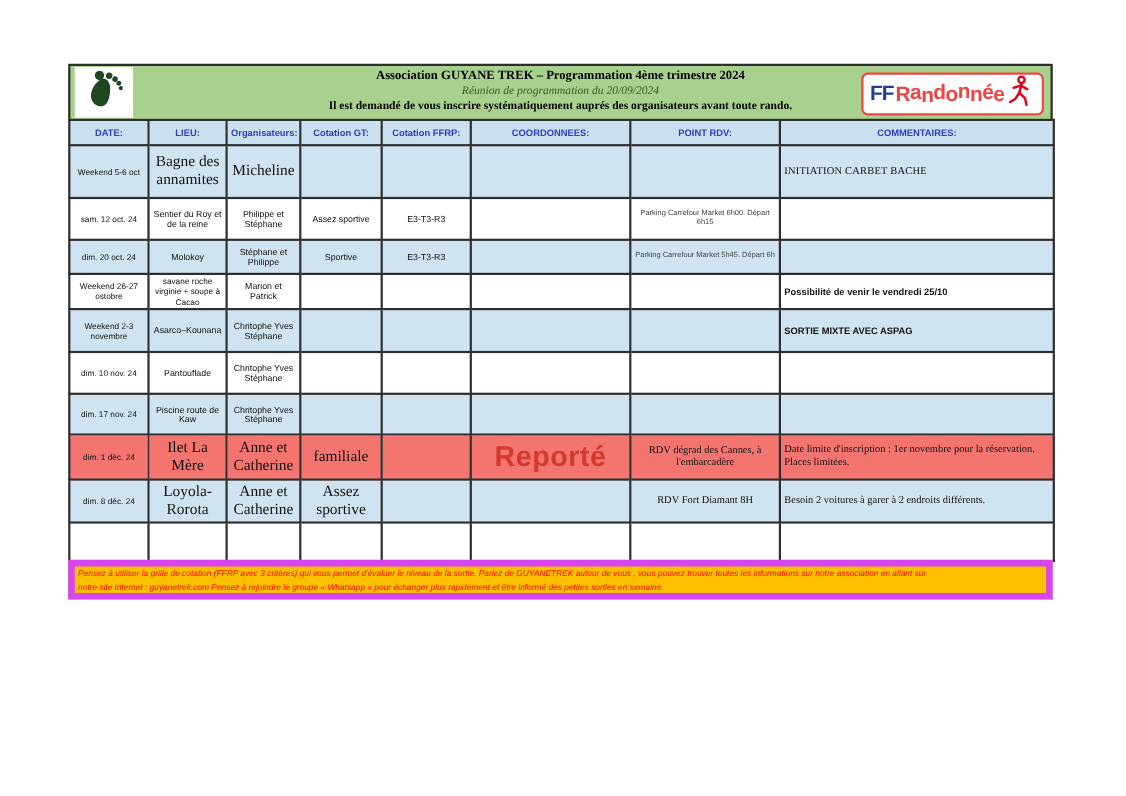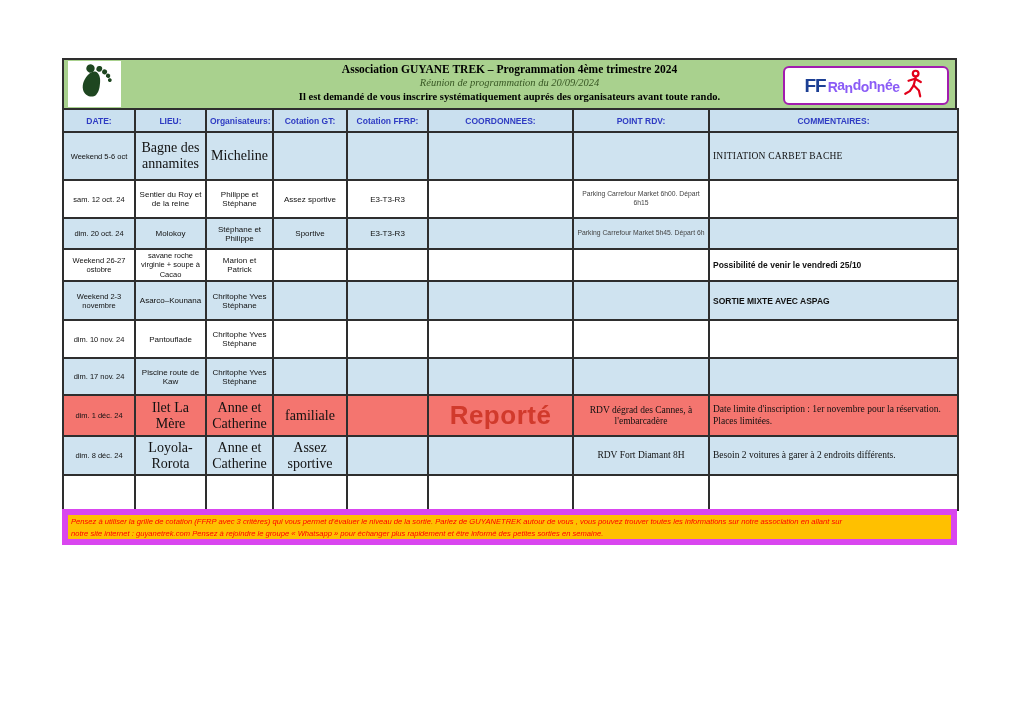--- a/index.html
+++ b/index.html
@@ -20,25 +20,25 @@
   }
   .titles{
     position:absolute;left:0;right:0;top:2px;text-align:center;
     font-family:"Liberation Serif",serif;color:#000;line-height:1.25;
   }
   .title-main{font-size:11.5px;font-weight:bold;}
   .title-sub{font-size:10.5px;font-style:italic;color:#375623;}
   .title-note{font-size:10.5px;font-weight:bold;}
   .ff-logo{
     box-sizing:border-box;position:absolute;right:6px;top:6px;width:166px;height:39px;
-    background:#ffffff;border:2px solid #a21caf;border-radius:6px;
+    background:#ffffff;border:2px solid #ef4444;border-radius:6px;
     display:flex;align-items:center;justify-content:center;gap:2px;
   }
   .ff-logo .ff{color:#1c3f94;font-weight:bold;font-size:19px;letter-spacing:-1px;font-family:"Liberation Sans",sans-serif;}
-  .ff-logo .rando{color:#8b5cf6;font-weight:bold;font-size:14px;letter-spacing:-0.5px;display:inline-block;}
+  .ff-logo .rando{color:#ef4444;font-weight:bold;font-size:19px;letter-spacing:-0.5px;display:inline-block;}
   .ff-logo .rando span{display:inline-block;}
 
   
   table.grid{
     width:895px;table-layout:fixed;border-collapse:collapse;margin-top:-2px;
     background:#fff;
   }
   table.grid th, table.grid td{
     border:2px solid #2e2e2e;padding:1px 3px;overflow:hidden;vertical-align:middle;
   }

